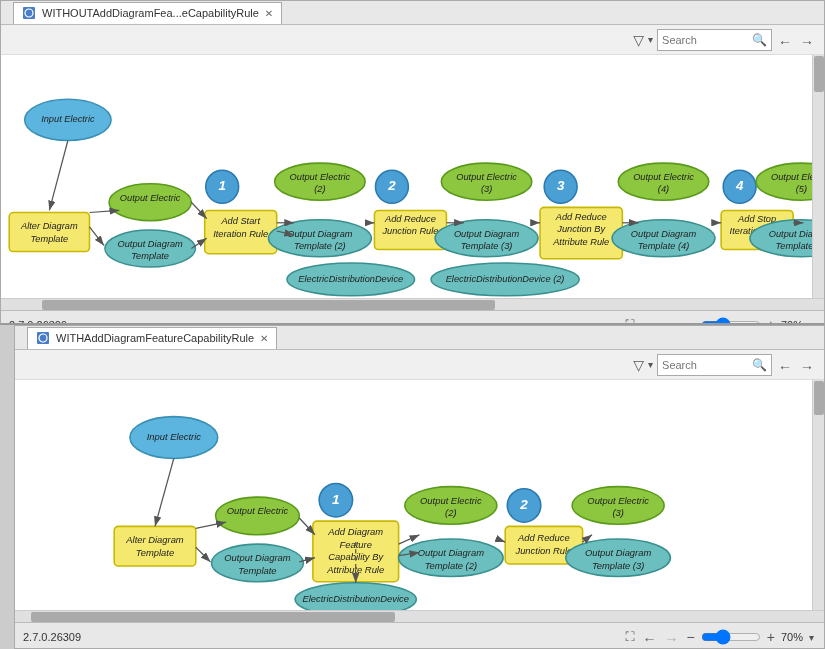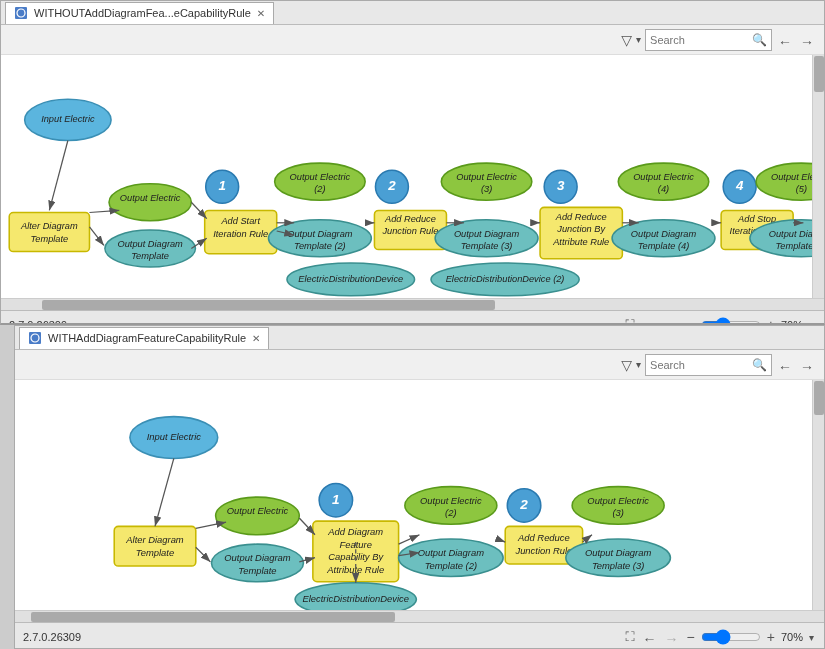--- a/index.html
+++ b/index.html
@@ -2,26 +2,26 @@
 <html><head>
   <meta charset="utf-8">
   <style>
     * { box-sizing: border-box; margin: 0; padding: 0; }
     body { font-family: 'Segoe UI', Arial, sans-serif; font-size: 11px; background: #ccc; width: 825px; height: 649px; overflow: hidden; }
 
     .panel { background: #f5f5f5; border: 1px solid #aaa; position: relative; overflow: hidden; }
     .panel-top { height: 325px; border-bottom: 2px solid #999; }
     .panel-bottom { height: 324px; margin-left: 14px; }
 
-    .tab-bar { display: flex; align-items: center; background: #e8e8e8; border-bottom: 1px solid #bbb; height: 24px; padding: 0 4px; }
+    .tab-bar { display: flex; align-items: center; background: #e8e8e8; border-bottom: 1px solid #bbb; height: 24px; padding: 0 12px; }
     .tab { display: flex; align-items: center; background: #fff; border: 1px solid #aaa; border-bottom: none; padding: 2px 8px; font-size: 11px; color: #333; gap: 6px; height: 22px; }
     .tab-close { font-size: 10px; color: #666; cursor: pointer; }
 
     .toolbar { display: flex; align-items: center; justify-content: flex-end; padding: 4px 8px; background: #f0f0f0; border-bottom: 1px solid #ddd; gap: 4px; height: 30px; }
-    .search-box { display: flex; align-items: center; border: 1px solid #aaa; background: #fff; padding: 2px 4px; height: 22px; gap: 12px; }
+    .search-box { display: flex; align-items: center; border: 1px solid #aaa; background: #fff; padding: 2px 4px; height: 22px; gap: 0; }
     .search-box input { border: none; outline: none; font-size: 11px; width: 100px; color: #333; background: transparent; }
     .filter-icon { color: #555; font-size: 14px; }
     .nav-btn { background: none; border: none; cursor: pointer; color: #555; font-size: 14px; padding: 0 2px; }
 
     .diagram-area { position: relative; overflow: hidden; height: calc(100% - 54px - 28px); background: #fff; font-style: italic; }
     .status-bar { display: flex; align-items: center; justify-content: space-between; background: #e8e8e8; border-top: 1px solid #bbb; height: 28px; padding: 14px 8px; font-size: 11px; color: #333; }
     .status-right { display: flex; align-items: center; gap: 4px; }
 
     
     .node-ellipse-blue { fill: #5bb5de; stroke: #3a8fb5; stroke-width: 1.5; }

